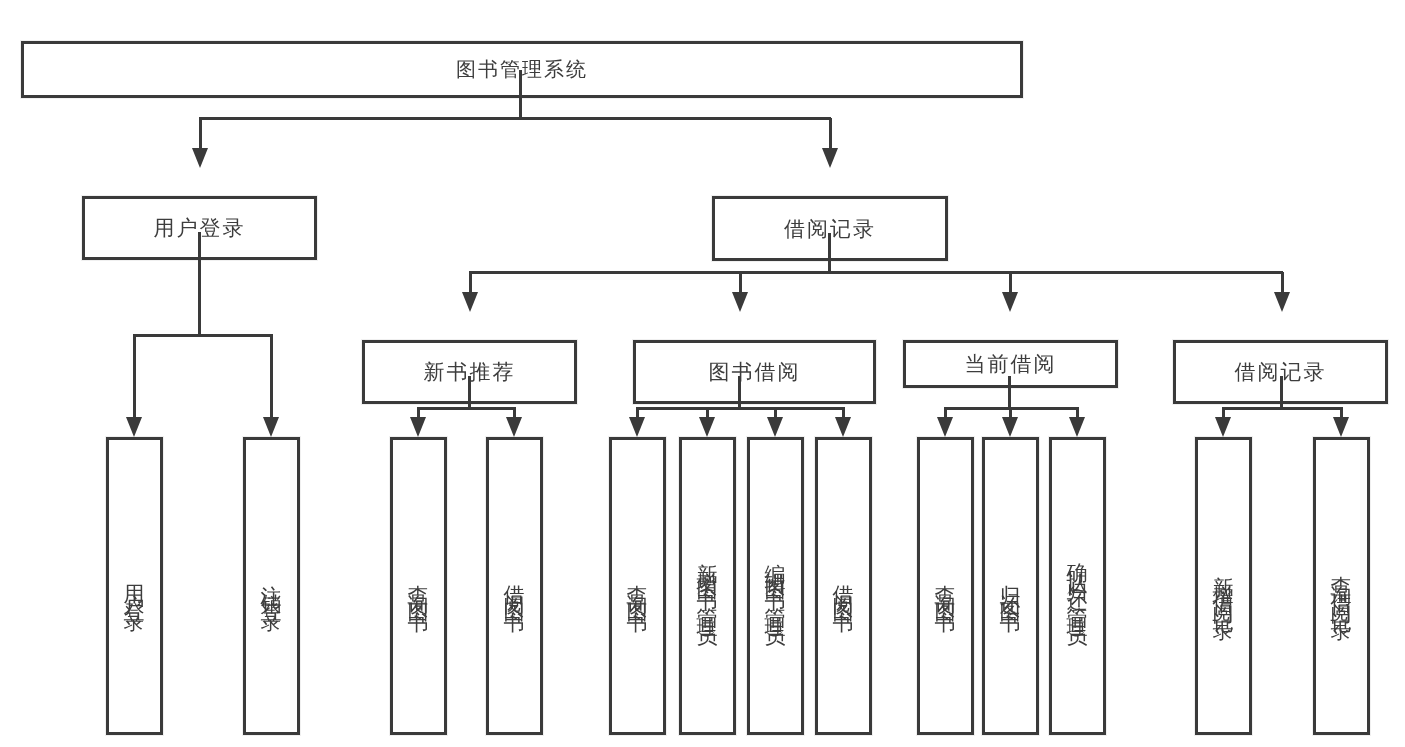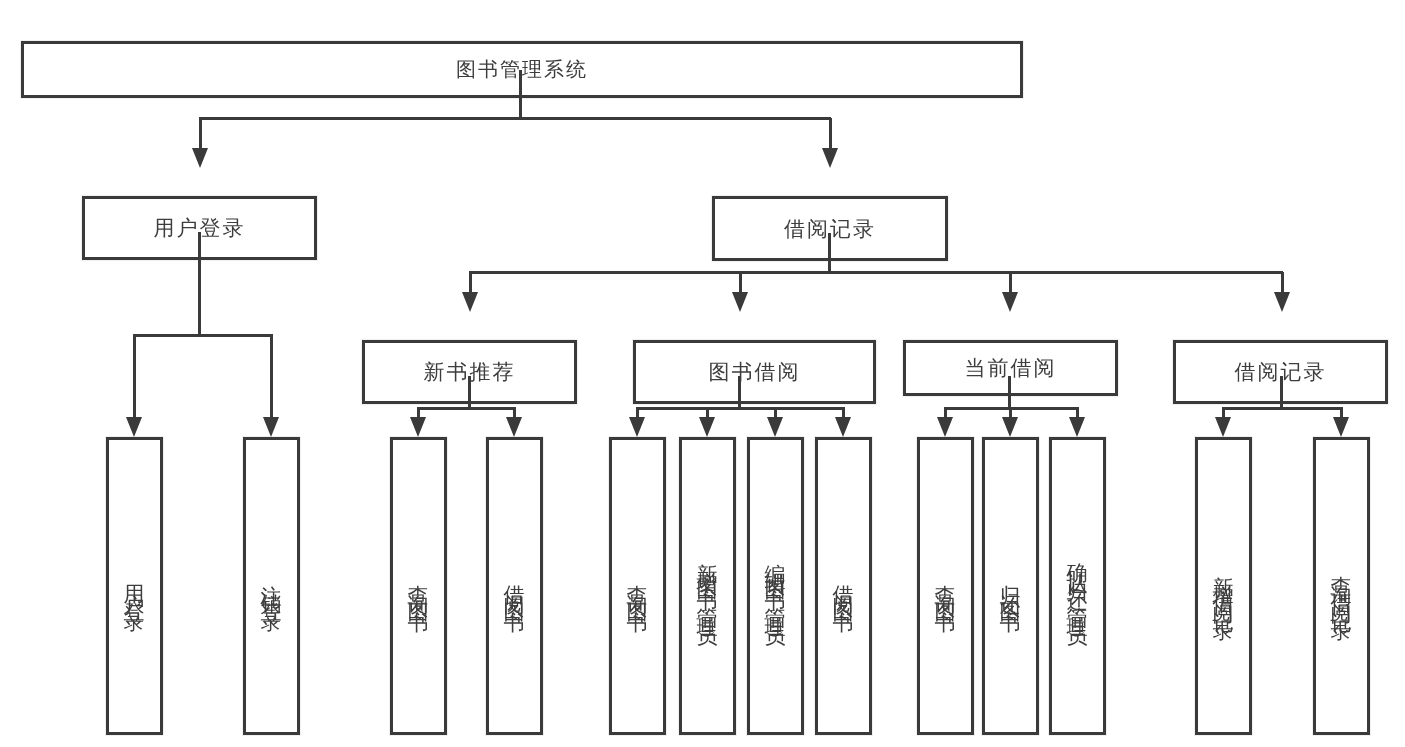--- a/index.html
+++ b/index.html
@@ -90,21 +90,21 @@
 
 <div id="canvas">
 
   <div class="node" style="left:21px; top:13px; width:1002px; height:57px; font-size:20px;">图书管理系统</div>
 
   <div class="node" style="left:82px; top:168px; width:235px; height:64px;">用户登录</div>
   <div class="node" style="left:712px; top:168px; width:236px; height:65px;">借阅记录</div>
 
   <div class="node" style="left:362px; top:312px; width:215px; height:64px;">新书推荐</div>
   <div class="node" style="left:633px; top:312px; width:243px; height:64px;">图书借阅</div>
-  <div class="node" style="left:903px; top:312px; width:215px; height:56px;">当前借阅</div>
+  <div class="node" style="left:903px; top:312px; width:215px; height:48px;">当前借阅</div>
   <div class="node" style="left:1173px; top:312px; width:215px; height:64px;">借阅记录</div>
 
   <div class="vnode" style="left:106px;">
     <span>用户登录</span>
   </div>
   <div class="vnode" style="left:243px;">
     <span>注销登录</span>
   </div>
 
   <div class="vnode" style="left:390px;">

